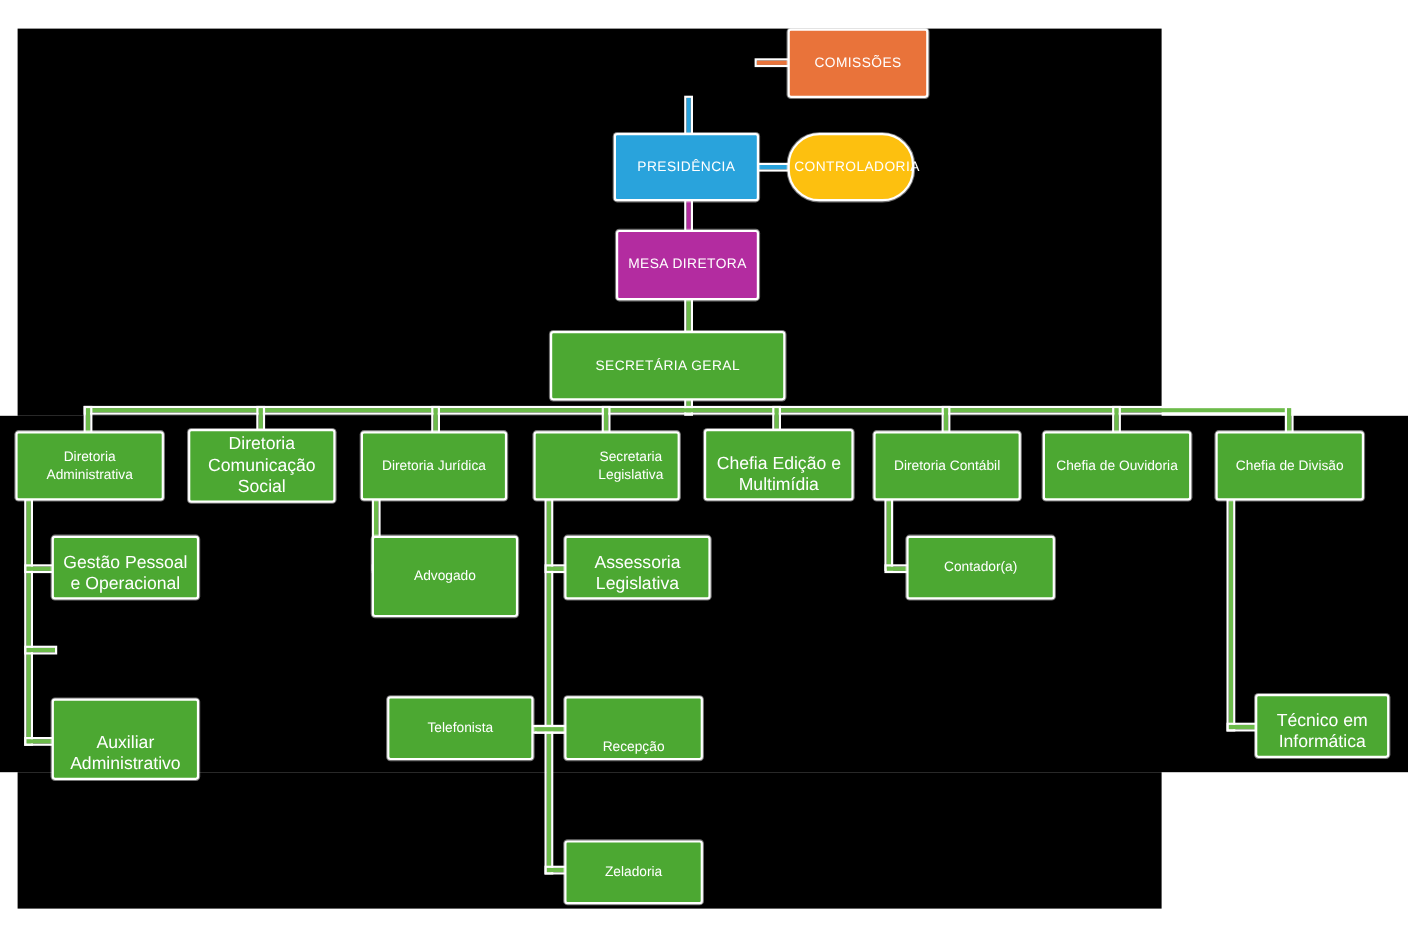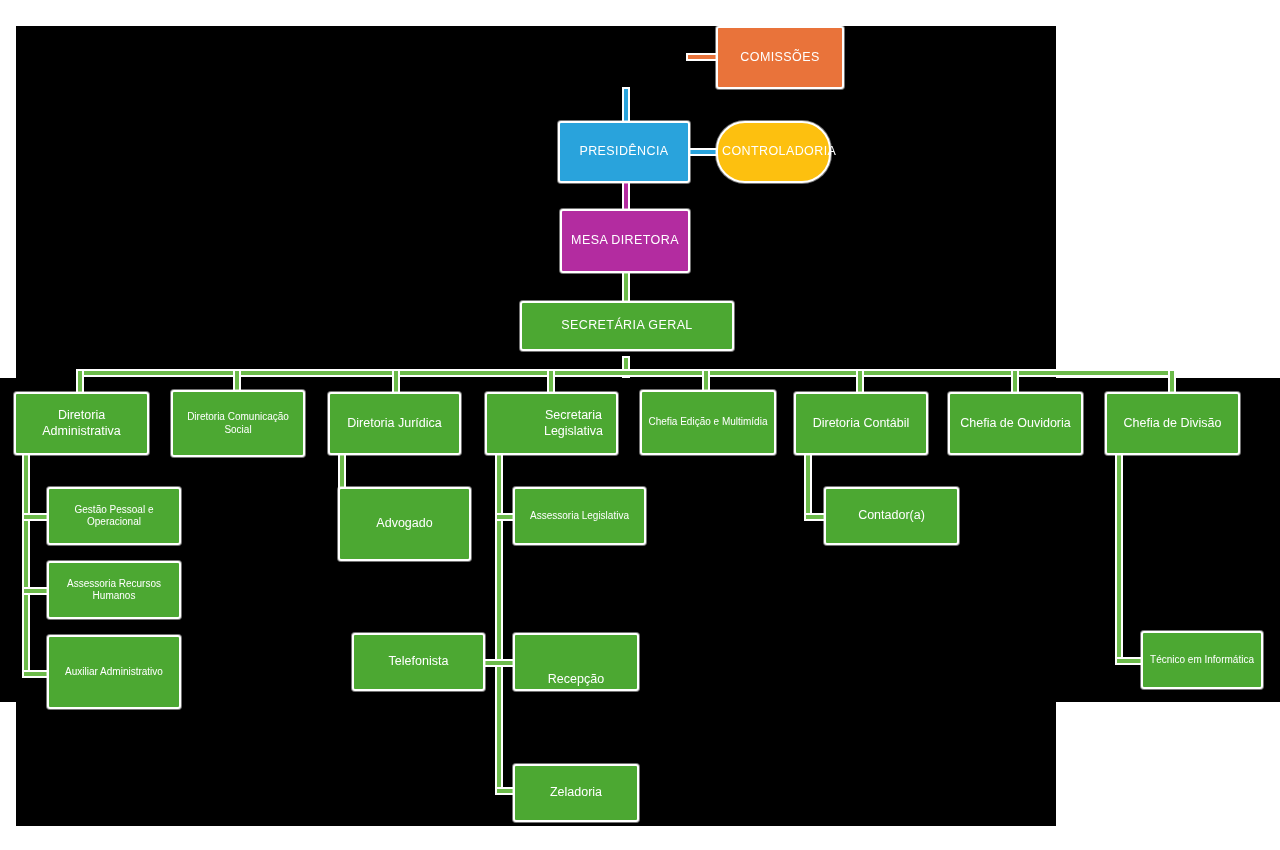--- a/index.html
+++ b/index.html
@@ -56,21 +56,21 @@
   .node span { display: block; width: 100%; }
 
   .c-orange { background: #e9733a; }
   .c-blue   { background: #29a3dc; }
   .c-yellow { background: #fdc00f; }
   .c-purple { background: #b32ca0; }
   .c-green  { background: #4ca832; }
 
   .t-caps  { font-size: 12.5px; letter-spacing: 0.4px; }
   .t-norm  { font-size: 12.5px; }
-  .t-small { font-size: 10px; }
+  .t-small { font-size: 16px; align-items: flex-end; }
 </style>
 </head>
 <body>
 
 <div id="org-canvas">
 
   <div class="plate" style="left:16px; top:26px; width:1040px; height:352px;"></div>
   <div class="plate" style="left:0px; top:378px; width:1280px; height:324px;"></div>
   <div class="plate" style="left:16px; top:702px; width:1040px; height:124px;"></div>
 
@@ -125,21 +125,21 @@
     <span>PRESIDÊNCIA</span>
   </div>
   <div class="node c-yellow t-caps" style="left:716px; top:121px; width:115px; height:62px;border-radius:29px;">
     <span>CONTROLADORIA</span>
   </div>
 
   <div class="node c-purple t-caps" style="left:560px; top:209px; width:130px; height:64px;">
     <span>MESA DIRETORA</span>
   </div>
 
-  <div class="node c-green t-caps" style="left:520px; top:301px; width:214px; height:50px;">
+  <div class="node c-green t-caps" style="left:500px; top:301px; width:214px; height:63px;">
     <span>SECRETÁRIA GERAL</span>
   </div>
 
   <div class="node c-green t-norm" style="left:14px; top:392px; width:135px; height:63px;">
     <span>Diretoria Administrativa</span>
   </div>
   <div class="node c-green t-small" style="left:171px; top:390px; width:134px; height:67px;">
     <span>Diretoria Comunicação Social</span>
   </div>
   <div class="node c-green t-norm" style="left:328px; top:392px; width:133px; height:63px;">
@@ -157,23 +157,20 @@
   <div class="node c-green t-norm" style="left:948px; top:392px; width:135px; height:63px;">
     <span>Chefia de Ouvidoria</span>
   </div>
   <div class="node c-green t-norm" style="left:1105px; top:392px; width:135px; height:63px;">
     <span>Chefia de Divisão</span>
   </div>
 
   <div class="node c-green t-small" style="left:47px; top:487px; width:134px; height:58px;">
     <span>Gestão Pessoal e Operacional</span>
   </div>
-  <div class="node c-green t-small" style="left:47px; top:561px; width:134px; height:58px;">
-    <span>Assessoria Recursos Humanos</span>
-  </div>
   <div class="node c-green t-small" style="left:47px; top:635px; width:134px; height:74px;">
     <span>Auxiliar Administrativo</span>
   </div>
 
   <div class="node c-green t-norm" style="left:338px; top:487px; width:133px; height:74px;align-items:center;">
     <span>Advogado</span>
   </div>
 
   <div class="node c-green t-small" style="left:513px; top:487px; width:133px; height:58px;">
     <span>Assessoria Legislativa</span>

